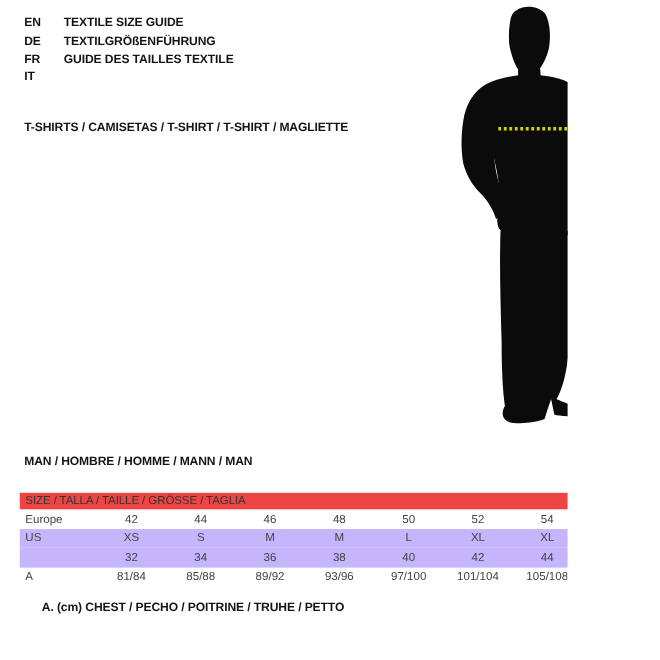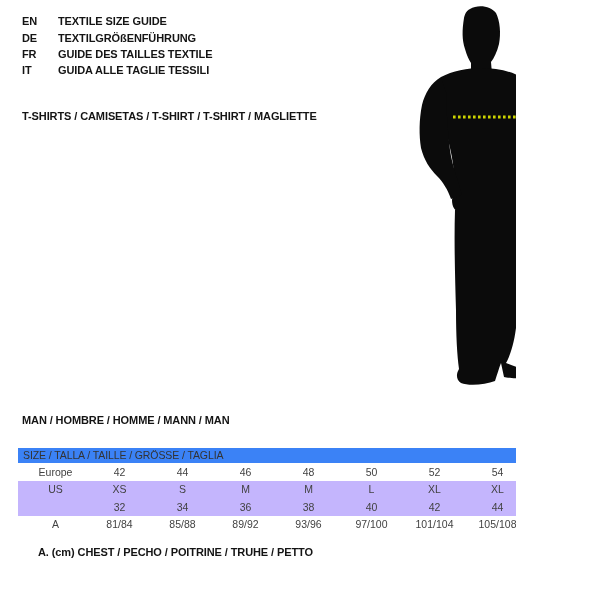--- a/index.html
+++ b/index.html
@@ -14,24 +14,24 @@
   
   .categories{position:absolute;left:22px;top:108px;}
   .cat-line{font-size:11px;font-weight:bold;letter-spacing:-0.1px;height:16.6px;line-height:16.6px;white-space:nowrap;}
   
   .figure-wrap{position:absolute;left:405px;top:0;width:175px;height:400px;}
   .figure-wrap svg{display:block;width:175px;height:400px;}
   
   .man-heading{position:absolute;left:22px;top:414px;font-size:11px;font-weight:bold;letter-spacing:-0.1px;}
   
   .size-table{position:absolute;left:18px;top:448px;width:574px;font-size:10.5px;color:#424242;}
-  .t-header{height:15px;line-height:15px;background:#3b82f6;color:#333;padding-left:5px;font-size:10.5px;letter-spacing:-0.1px;}
+  .t-header{height:15px;line-height:15px;background:#ef4444;color:#333;padding-left:5px;font-size:10.5px;letter-spacing:-0.1px;}
   .t-row{display:grid;grid-template-columns:70px repeat(8,1fr);height:17.5px;align-items:center;}
   .t-row.shaded{background:#c4b5fd;}
-  .t-label{text-align:center;padding-left:5px;}
+  .t-label{text-align:left;padding-left:5px;}
   .t-cell{text-align:center;}
   
   .footnote{position:absolute;left:38px;top:546px;font-size:11px;font-weight:bold;letter-spacing:-0.1px;}
 </style>
 </head>
 <body>
 
 <div class="canvas">
 
   <div class="lang-list">
@@ -42,21 +42,20 @@
     <div class="lang-row">
       <span class="lang-code">DE</span>
       <span class="lang-label">TEXTILGRÖßENFÜHRUNG</span>
     </div>
     <div class="lang-row">
       <span class="lang-code">FR</span>
       <span class="lang-label">GUIDE DES TAILLES TEXTILE</span>
     </div>
     <div class="lang-row">
       <span class="lang-code">IT</span>
-      <span class="lang-label">GUIDA ALLE TAGLIE TESSILI</span>
     </div>
   </div>
 
   <div class="categories">
     <div class="cat-line">T-SHIRTS / CAMISETAS / T-SHIRT / T-SHIRT / MAGLIETTE</div>
   </div>
 
   <div class="figure-wrap">
     <svg viewBox="405 0 175 400" xmlns="http://www.w3.org/2000/svg">
 

